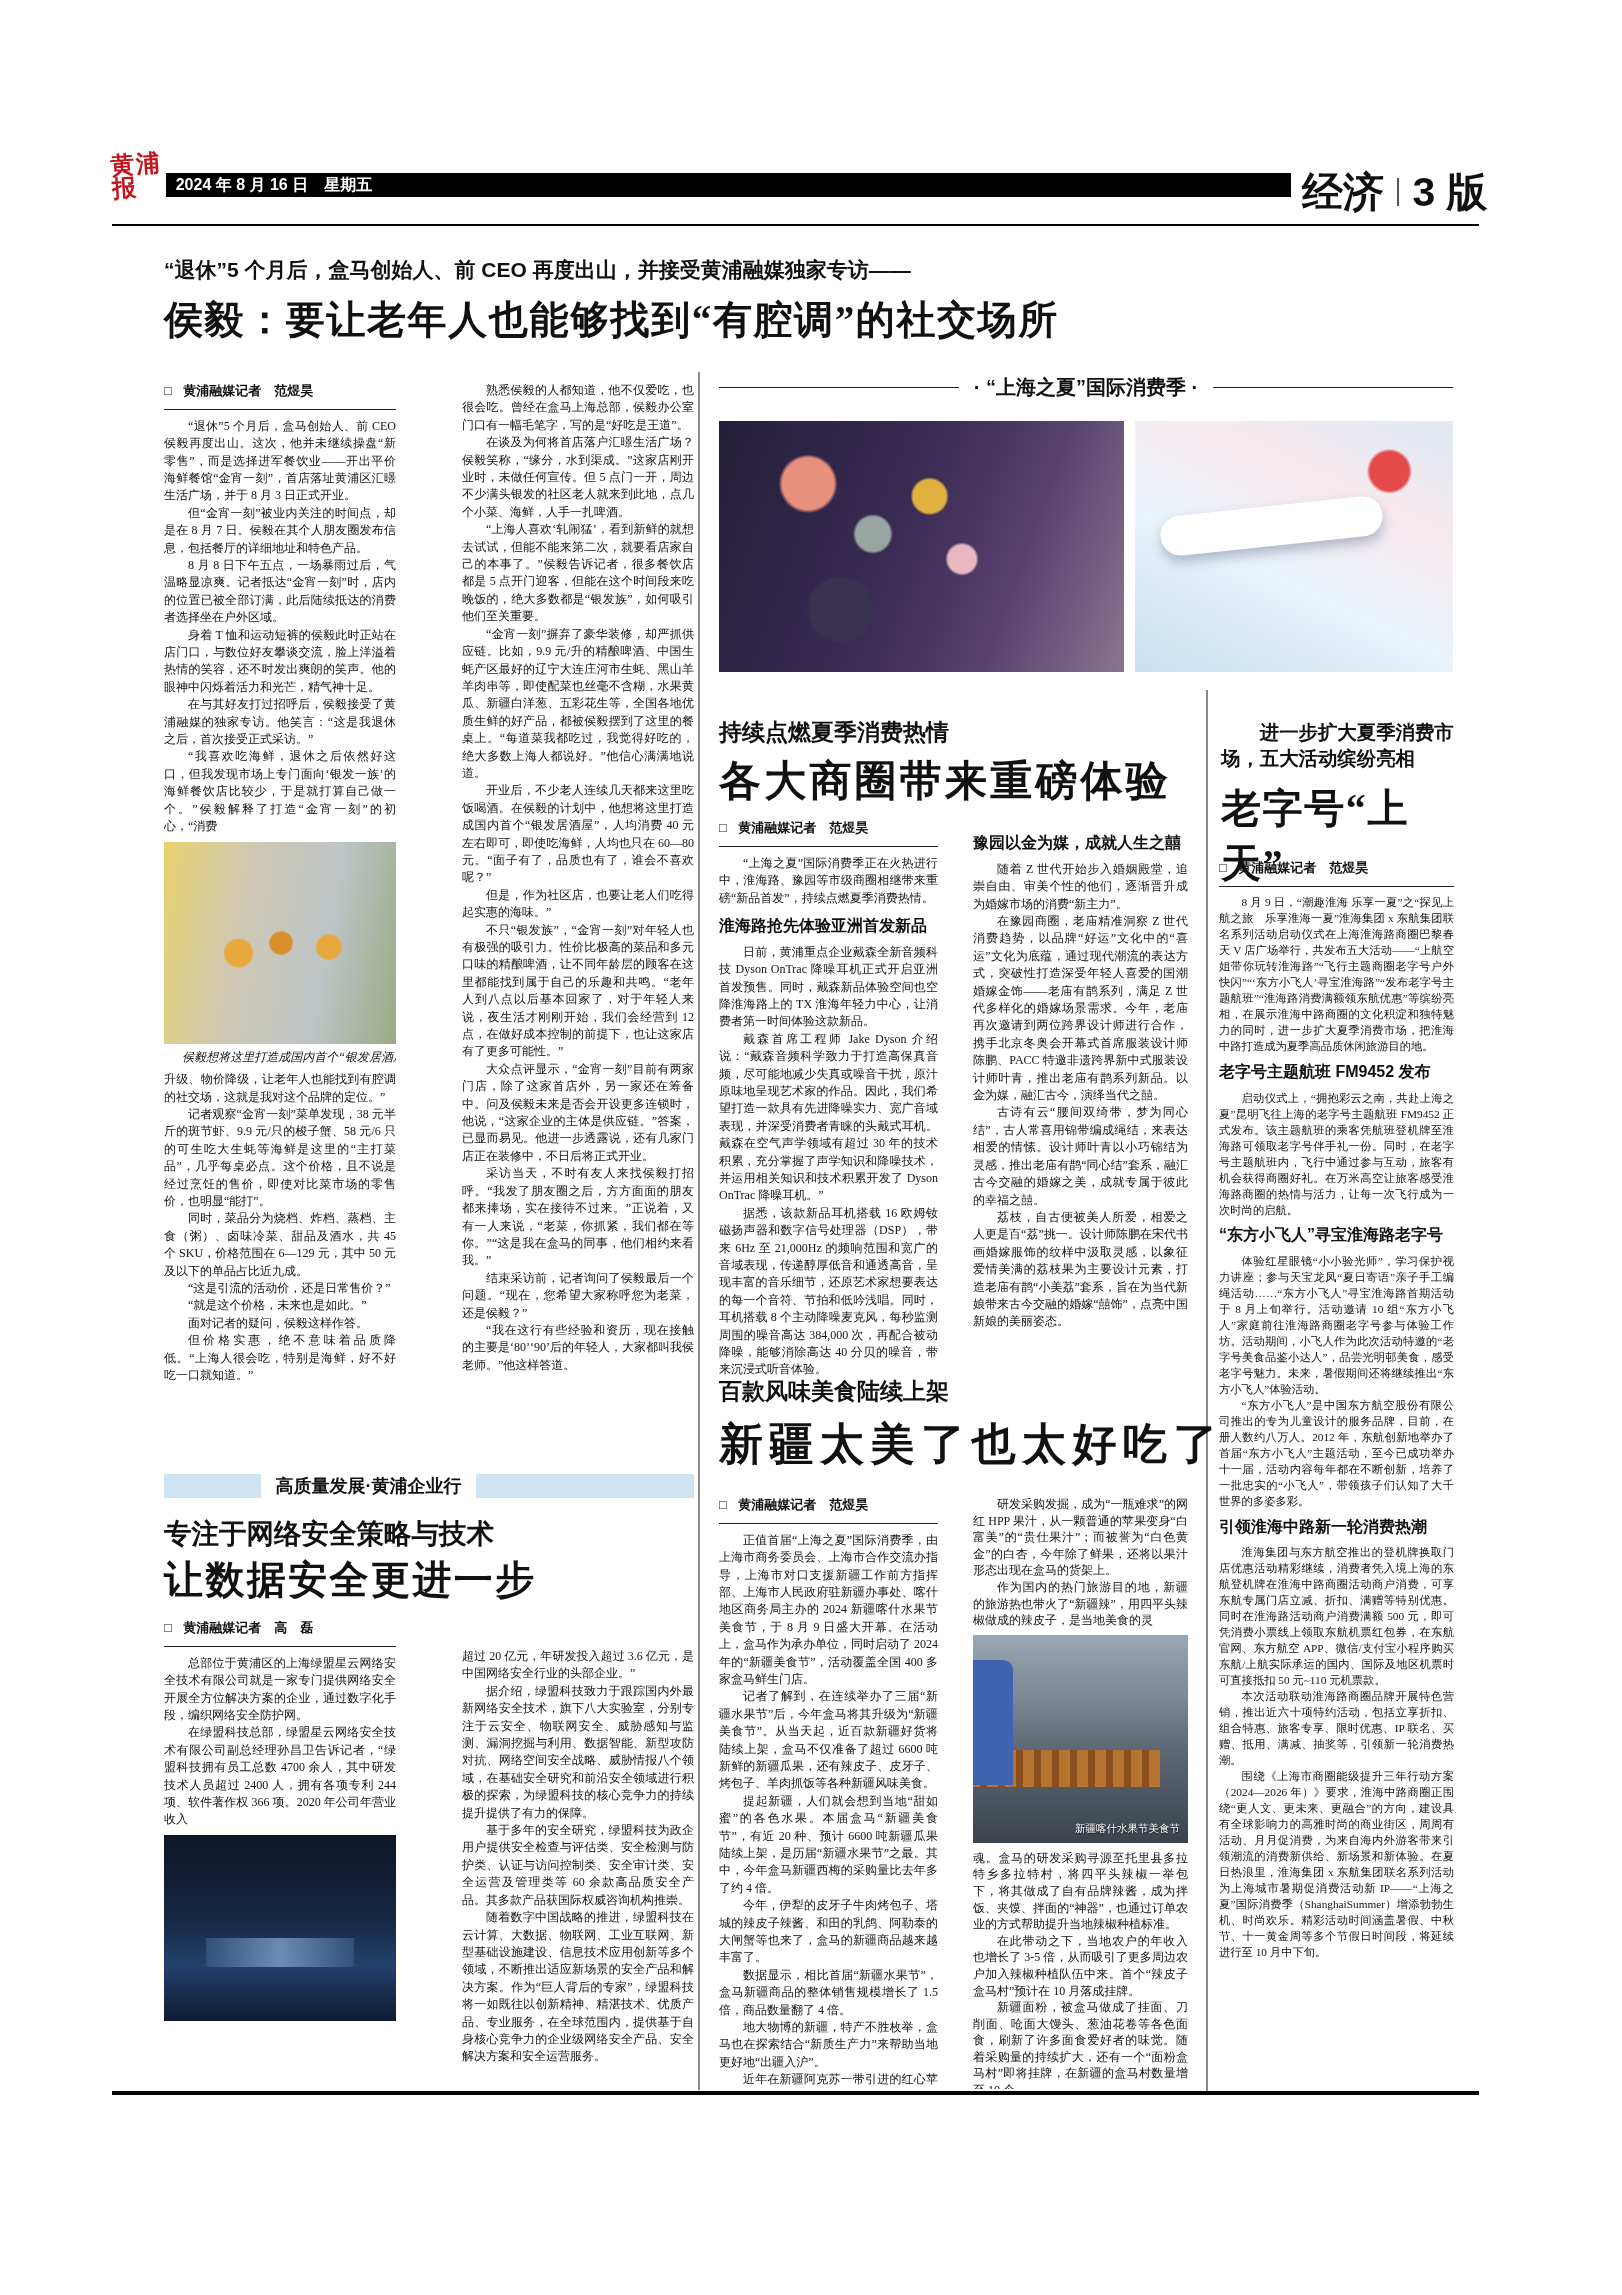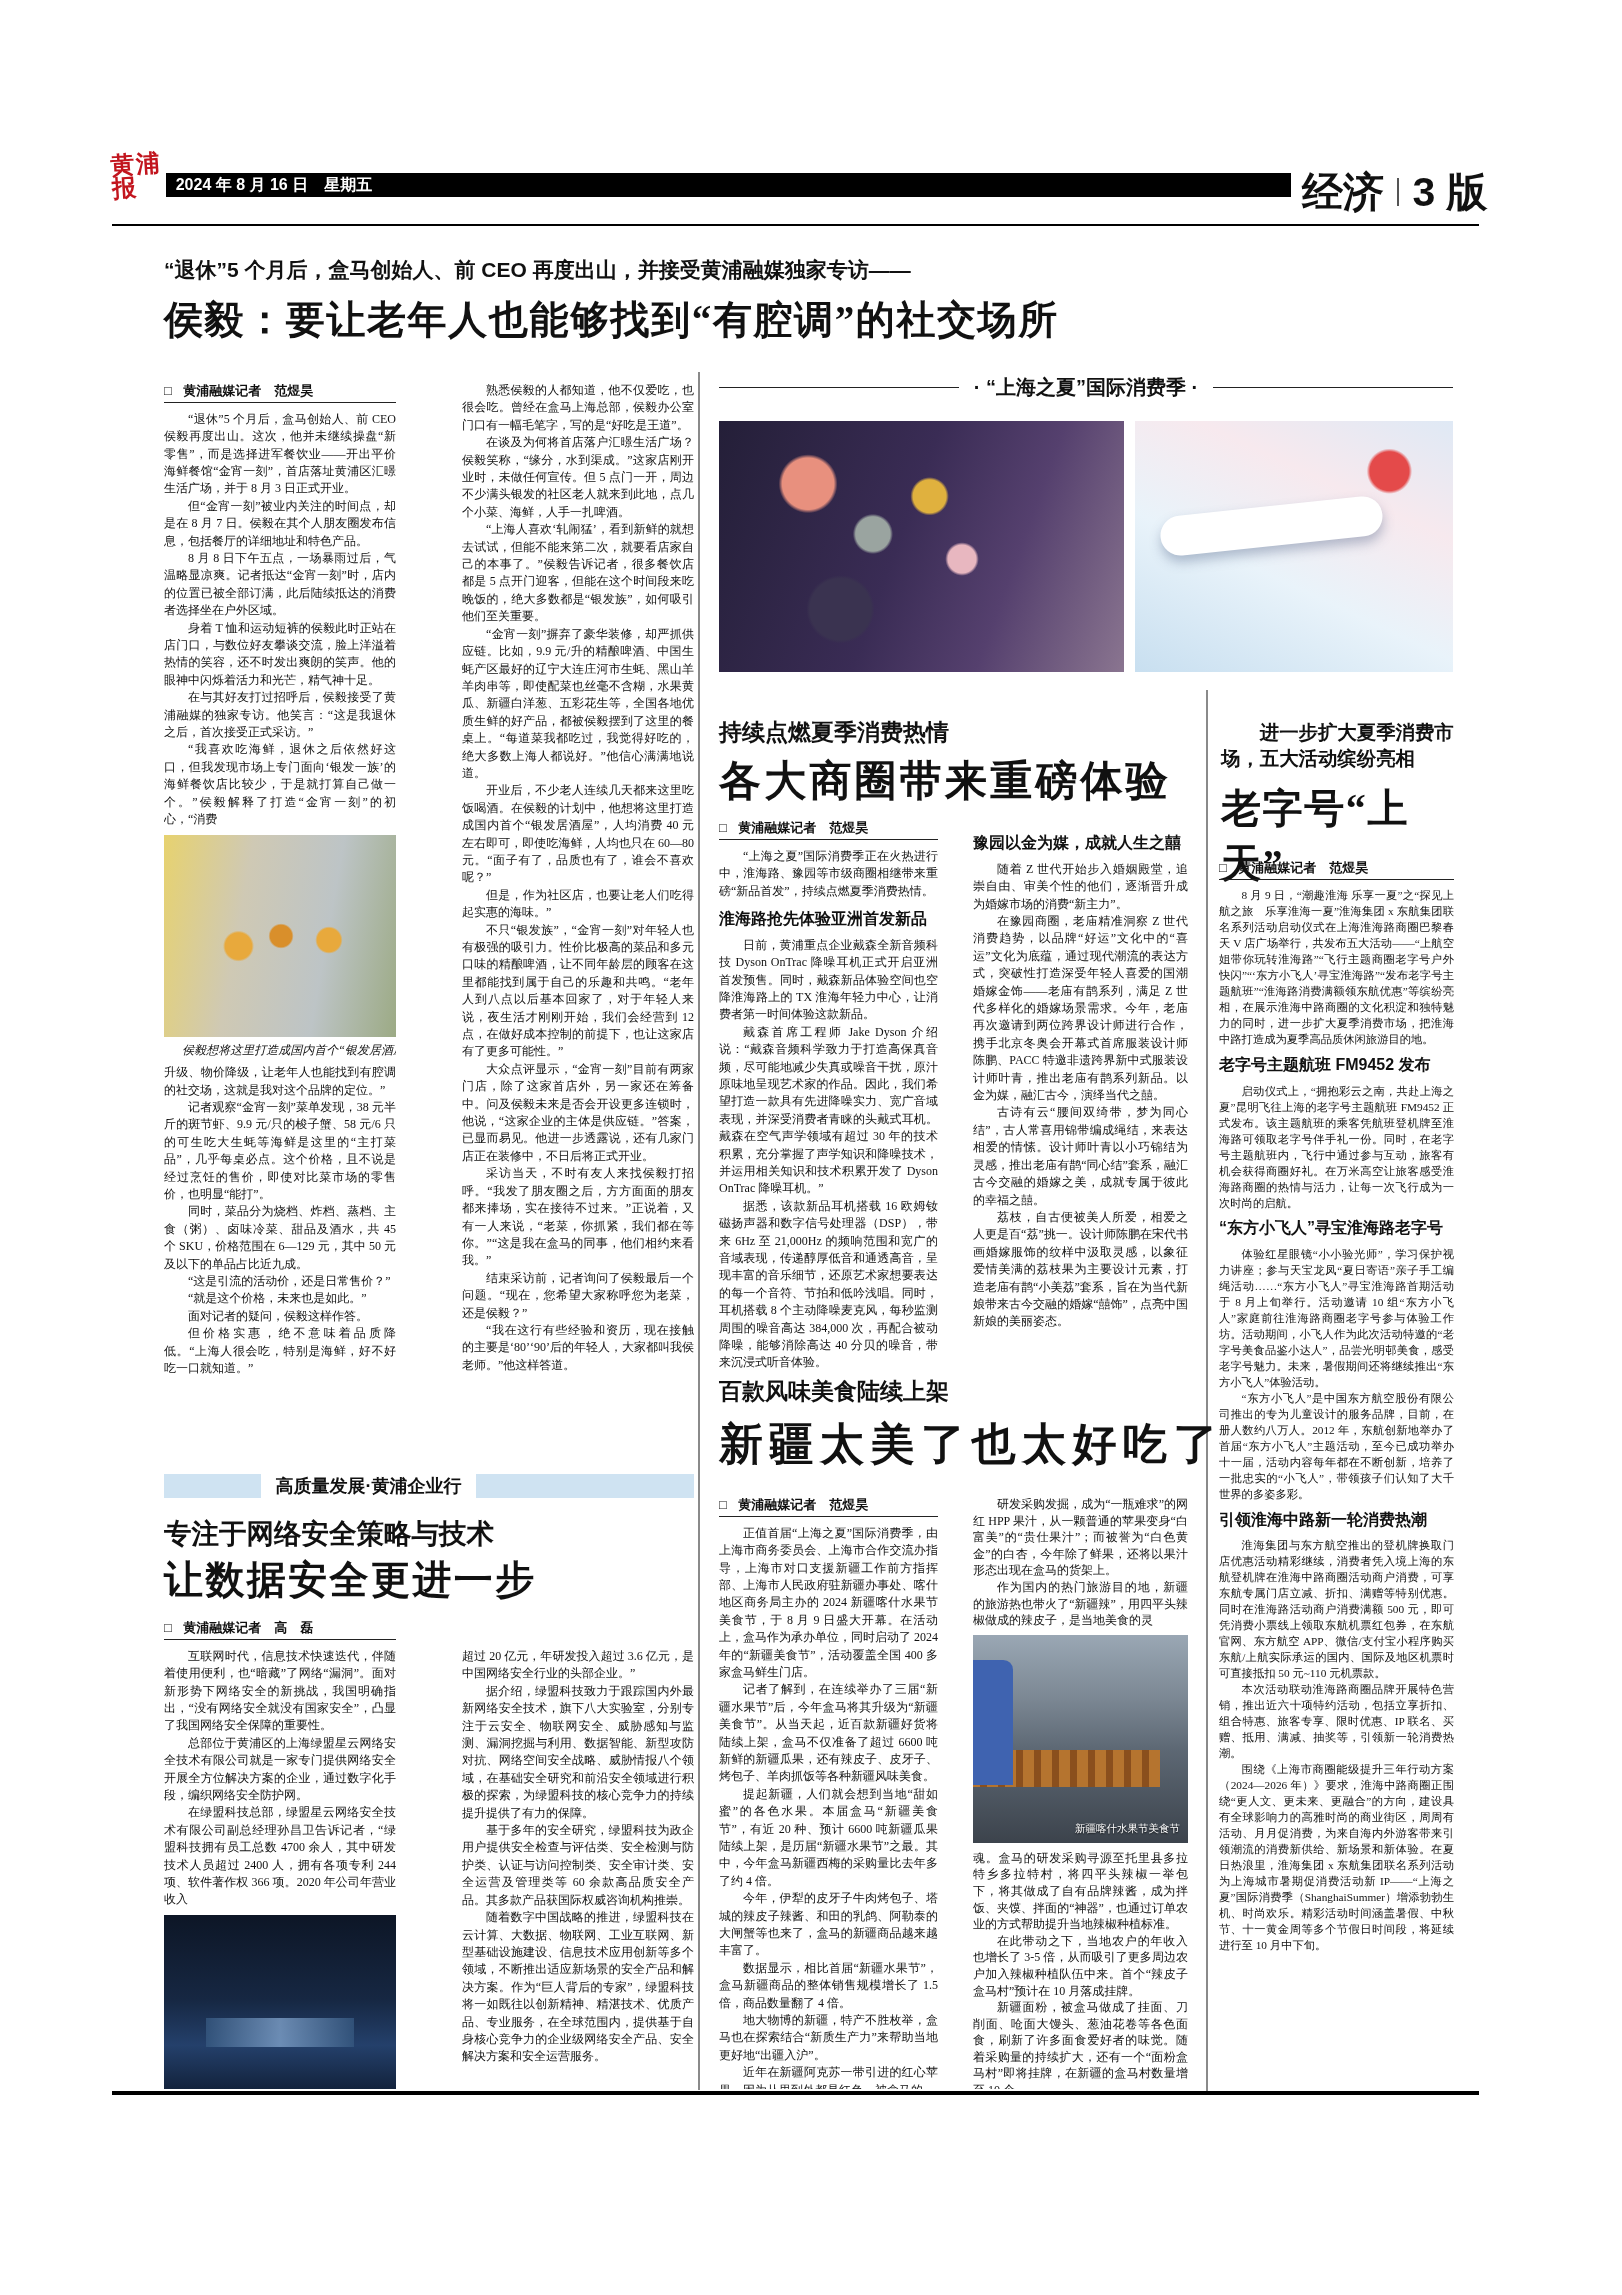--- a/index.html
+++ b/index.html
@@ -17,21 +17,21 @@
   .section-label .vbar{width:2.4px;height:27.5px;background:#555;}
   .header-rule{position:absolute;left:112px;top:224px;width:1367px;height:2.4px;background:#000;}
   .foot-rule{position:absolute;left:112px;top:2091px;width:1367px;height:3.2px;background:#000;
              border-bottom:0.8px solid #000;box-shadow:0 5.7px 0 -4.9px #000;}
   
   .kicker{font-family:"Liberation Sans",sans-serif;font-weight:bold;}
   .headline{font-weight:bold;letter-spacing:1.6px;white-space:nowrap;}
   .col{position:absolute;text-align:justify;font-size:12px;line-height:17.4px;overflow:hidden;}
   .col p{margin:0;text-indent:2em;}
   .col p.noindent{text-indent:0;}
-  .byline{font-weight:bold;font-size:13px;border-bottom:1.6px solid #222;padding-bottom:3px;
+  .byline{font-weight:bold;font-size:13px;border-bottom:1.6px solid #222;padding-bottom:10px;
           margin-bottom:7.3px;text-indent:0;font-family:"Liberation Sans",sans-serif;}
   .byline .mark{display:inline-block;margin-right:11.3px;font-weight:normal;}
   .sechead{font-family:"Liberation Sans",sans-serif;font-weight:bold;font-size:16px;
            margin:9.7px 0;text-indent:0;}
   .caption{font-size:12px;text-align:center;font-style:italic;margin-top:4.9px;}
   
   .photo{position:relative;overflow:hidden;}
   .ph-headphones{background:
       radial-gradient(circle at 22% 25%,#e8907e 0 7%,transparent 8%),
       radial-gradient(circle at 38% 45%,#9aa4a0 0 6%,transparent 7%),
@@ -234,21 +234,20 @@
     <span class="bar"></span>
   </div>
   <div class="kicker" style="position:absolute;left:164px;top:1516px;font-size:27.5px;">专注于网络安全策略与技术</div>
   <div class="headline" style="position:absolute;left:164px;top:1553px;font-size:39px;letter-spacing:2.4px;">让数据安全更进一步</div>
 
   <div class="col" style="left:164px;top:1619px;width:232px;height:470px;">
     <div class="byline">
       <span class="mark">□</span><span>黄浦融媒记者　高　磊</span>
     </div>
     <div>
-        <p>互联网时代，信息技术快速迭代，伴随着使用便利，也“暗藏”了网络“漏洞”。面对新形势下网络安全的新挑战，我国明确指出，“没有网络安全就没有国家安全”，凸显了我国网络安全保障的重要性。</p>
         <p>总部位于黄浦区的上海绿盟星云网络安全技术有限公司就是一家专门提供网络安全开展全方位解决方案的企业，通过数字化手段，编织网络安全防护网。</p>
         <p>在绿盟科技总部，绿盟星云网络安全技术有限公司副总经理孙昌卫告诉记者，“绿盟科技拥有员工总数 4700 余人，其中研发技术人员超过 2400 人，拥有各项专利 244 项、软件著作权 366 项。2020 年公司年营业收入</p>
       </div>
     <div class="photo ph-office" style="width:232px;height:186px;margin-top:6.5px;"></div>
   </div>
   <div class="col" style="left:462px;top:1648px;width:232px;height:441px;">
     <div>
         <p class="noindent">超过 20 亿元，年研发投入超过 3.6 亿元，是中国网络安全行业的头部企业。”</p>
         <p>据介绍，绿盟科技致力于跟踪国内外最新网络安全技术，旗下八大实验室，分别专注于云安全、物联网安全、威胁感知与监测、漏洞挖掘与利用、数据智能、新型攻防对抗、网络空间安全战略、威胁情报八个领域，在基础安全研究和前沿安全领域进行积极的探索，为绿盟科技的核心竞争力的持续提升提供了有力的保障。</p>
         <p>基于多年的安全研究，绿盟科技为政企用户提供安全检查与评估类、安全检测与防护类、认证与访问控制类、安全审计类、安全运营及管理类等 60 余款高品质安全产品。其多款产品获国际权威咨询机构推崇。</p>

